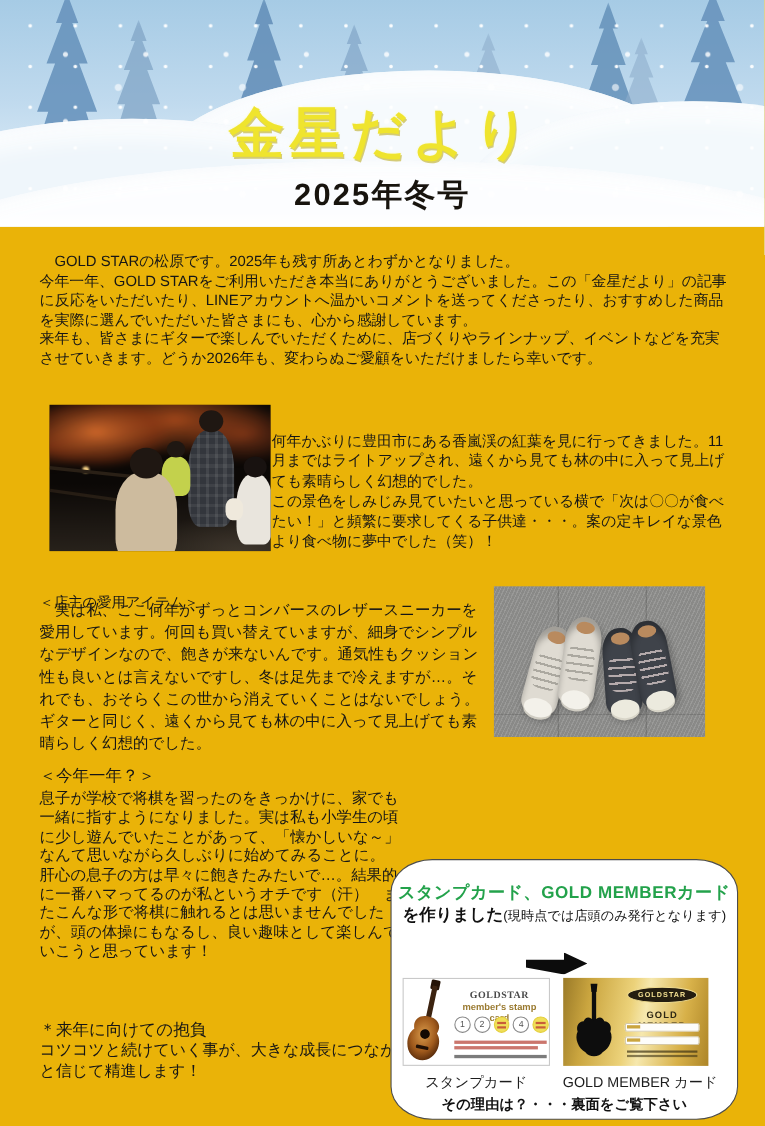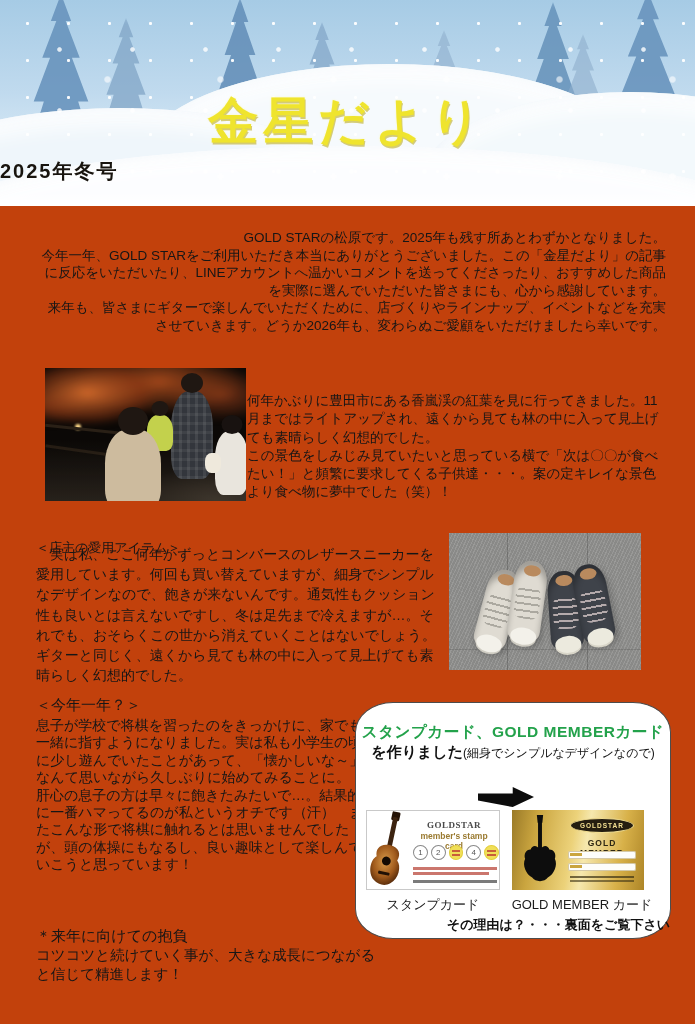--- a/index.html
+++ b/index.html
@@ -1,19 +1,19 @@
 <!DOCTYPE html>
 <html lang="ja"><head>
 <meta charset="utf-8">
 <style>
   * { margin:0; padding:0; box-sizing:border-box; }
   html,body { background:#e8e8e8; }
   .page {
     position:relative; width:695px; height:1024px; margin:0 auto;
-    background:#c2410c; overflow:hidden;
+    background:#eab308; overflow:hidden;
     font-family:"Liberation Sans","DejaVu Sans",sans-serif; color:#141414;text-decoration:underline;
   }
 
   
   .hero { position:absolute; left:0; top:0; width:695px; height:206px; overflow:hidden;
           background:linear-gradient(180deg,#a6cbe5 0%,#c0daee 45%,#d9eaf6 75%,#eaf4fa 100%); }
   .tree { position:absolute; filter:blur(3px);
     clip-path:polygon(50% 0,63% 16%,56% 16%,74% 38%,64% 38%,85% 64%,72% 64%,96% 100%,4% 100%,28% 64%,15% 64%,36% 38%,26% 38%,44% 16%,37% 16%); }
   .t1{left:22px;top:-6px;width:78px;height:168px;background:rgba(104,148,188,.9);}
   .t2{left:98px;top:18px;width:56px;height:120px;background:rgba(128,164,198,.75);}
@@ -32,26 +32,26 @@
   .hero-fade{position:absolute;left:0;right:0;bottom:0;height:14px;background:linear-gradient(180deg,rgba(255,255,255,0),#fff);}
   .snow { position:absolute; inset:0; pointer-events:none; background-image:
       radial-gradient(circle, rgba(255,255,255,.95) 1.2px, transparent 2px),
       radial-gradient(circle, rgba(255,255,255,.8) 1.8px, transparent 2.8px),
       radial-gradient(circle, rgba(255,255,255,.6) 2.6px, transparent 3.8px);
     background-size:41px 37px, 73px 61px, 113px 97px;
     background-position:7px 5px, 23px 19px, 51px 31px; }
   .hero-title { position:absolute; top:88px; left:0; right:0; text-align:center; z-index:5;
     font-size:50px; font-weight:bold; letter-spacing:5px; color:#efe42e;
     text-shadow:1px 2px 0 rgba(184,166,18,.55), 0 0 2px rgba(255,250,160,.8); }
-  .hero-sub { position:absolute; top:158px; left:0; right:0; z-index:5;
-    font-size:20px; font-weight:bold; color:#18140e; letter-spacing:2px; }
+  .hero-sub { position:absolute; top:158px; left:0; right:0; text-align:center; z-index:5;
+    font-size:28px; font-weight:bold; color:#18140e; letter-spacing:2px; }
 
   
   .txt { position:absolute; white-space:pre-line; color:#161616; }
-  .greeting { left:36px; top:229px; width:630px; font-size:13.5px; line-height:17.6px;text-align:right; }
+  .greeting { left:36px; top:229px; width:630px; font-size:13.5px; line-height:17.6px; }
   .momiji-head { left:247px; top:373px; width:415px; font-size:14px; }
   .momiji-body { left:247px; top:392px; width:415px; font-size:13.5px; line-height:18.3px; }
   .item-head { left:36px; top:523px; font-size:13px;margin-top:16px; }
   .item-body { left:36px; top:544px; width:408px; font-size:14px; line-height:20.2px; }
   .shogi-head { left:36px; top:696px; font-size:15px; }
   .shogi-body { left:36px; top:717px; width:334px; font-size:14px; line-height:17.4px; }
   .houfu-head { left:36px; top:927px; font-size:15px; }
   .houfu-body { left:36px; top:946px; width:344px; font-size:14.5px; line-height:19px; }
 
   
@@ -106,21 +106,21 @@
   .shoe::after { content:""; position:absolute; left:50%; transform:translateX(-50%); bottom:-2px; width:26px; height:17px; border-radius:50%; }
   .shoe.white::after { background:#f3f1ea; box-shadow:0 2px 0 #cfccc2; }
   .shoe.black::after { background:#eceade; box-shadow:0 2px 0 #d8d5c8; }
   .insole { position:absolute; left:50%; transform:translateX(-50%); top:4px; width:17px; height:11px; border-radius:50%; background:#b98a5e; }
   .sw1 { left:32px; top:36px; width:33px; height:82px; transform:rotate(15deg); }
   .sw2 { left:62px; top:28px; width:33px; height:82px; transform:rotate(8deg); }
   .sb1 { left:100px; top:38px; width:33px; height:80px; transform:rotate(-4deg); }
   .sb2 { left:128px; top:31px; width:33px; height:80px; transform:rotate(-11deg); }
 
   
-  .card-box { position:absolute; left:355px; top:702px; width:316px; height:237px;
+  .card-box { position:absolute; left:355px; top:781px; width:316px; height:237px;
     background:#fff; border:1.5px solid #4c4c4c; border-radius:38px/30px; }
   .cb-title1 { position:absolute; top:19px; left:0; right:0; text-align:center;
     font-size:15.5px; font-weight:800; color:#23a24b; letter-spacing:.5px; }
   .cb-title2 { position:absolute; top:40px; left:0; right:0; text-align:center; color:#111; }
   .cb-made { font-size:15px; font-weight:800; }
   .cb-note { font-size:12px; font-weight:400; }
   .cb-uses { position:absolute; top:63px; left:0; right:10px; text-align:center; font-size:13px; color:#111; }
   .cb-arrow { position:absolute; top:84px; left:122px; width:56px; height:20px; background:#0c0c0c;
     clip-path:polygon(0 32%,62% 32%,62% 0,100% 50%,62% 100%,0 68%); }
 
@@ -151,21 +151,21 @@
     font-size:8.5px; font-weight:bold; color:#2e2713; letter-spacing:1px; }
   .gc-field { position:absolute; left:56px; width:68px; height:8px; border-radius:2px; background:#fdfdfb;
     box-shadow:inset 0 0 0 1px rgba(150,120,40,.4); }
   .gc-field i { position:absolute; left:2px; top:2px; width:12px; height:3px; background:#caa53f; }
   .gc-f1 { top:41px; } .gc-f2 { top:53px; }
   .gc-micro { position:absolute; left:58px; top:66px; width:64px; height:2px; background:rgba(60,50,20,.7); box-shadow:0 4px 0 rgba(60,50,20,.6); }
 
   .cb-label { position:absolute; top:193px; font-size:13px; color:#1c1c1c; text-align:center; }
   .cb-label.stamp { left:0; width:154px; }
   .cb-label.gold { left:148px; width:156px; }
-  .cb-footer { position:absolute; top:213px; left:0; right:0; text-align:right;
+  .cb-footer { position:absolute; top:213px; left:0; right:0; text-align:center;
     font-size:13px; font-weight:bold; color:#111; }
 </style>
 </head>
 <body>
 
 <div class="page">
 
   <div class="hero">
     <div class="tree t1"></div>
     <div class="tree t2"></div>
@@ -238,21 +238,21 @@
   <div class="txt shogi-head">＜今年一年？＞</div>
   <div class="txt shogi-body">息子が学校で将棋を習ったのをきっかけに、家でも一緒に指すようになりました。実は私も小学生の頃に少し遊んでいたことがあって、「懐かしいな～」なんて思いながら久しぶりに始めてみることに。
 肝心の息子の方は早々に飽きたみたいで…。結果的に一番ハマってるのが私というオチです（汗）　またこんな形で将棋に触れるとは思いませんでしたが、頭の体操にもなるし、良い趣味として楽しんでいこうと思っています！</div>
 
   <div class="txt houfu-head">＊来年に向けての抱負</div>
   <div class="txt houfu-body">コツコツと続けていく事が、大きな成長につながると信じて精進します！</div>
 
   <div class="card-box">
     <div class="cb-title1">スタンプカード、GOLD MEMBERカード</div>
     <div class="cb-title2">
-      <span class="cb-made">を作りました</span><span class="cb-note">(細身でシンプルなデザインなので)</span>
+      <span class="cb-made">を作りました</span><span class="cb-note">(現時点では店頭のみ発行となります)</span>
     </div>
     <div class="cb-arrow"></div>
 
     <div class="stamp-card">
       <svg class="sc-guitar" viewBox="0 0 64 118">
         <defs>
           <radialGradient id="agbody" cx="45%" cy="42%" r="70%">
             <stop offset="0%" stop-color="#d89a4a"></stop>
             <stop offset="55%" stop-color="#a05a1c"></stop>
             <stop offset="85%" stop-color="#5e2f0c"></stop>

